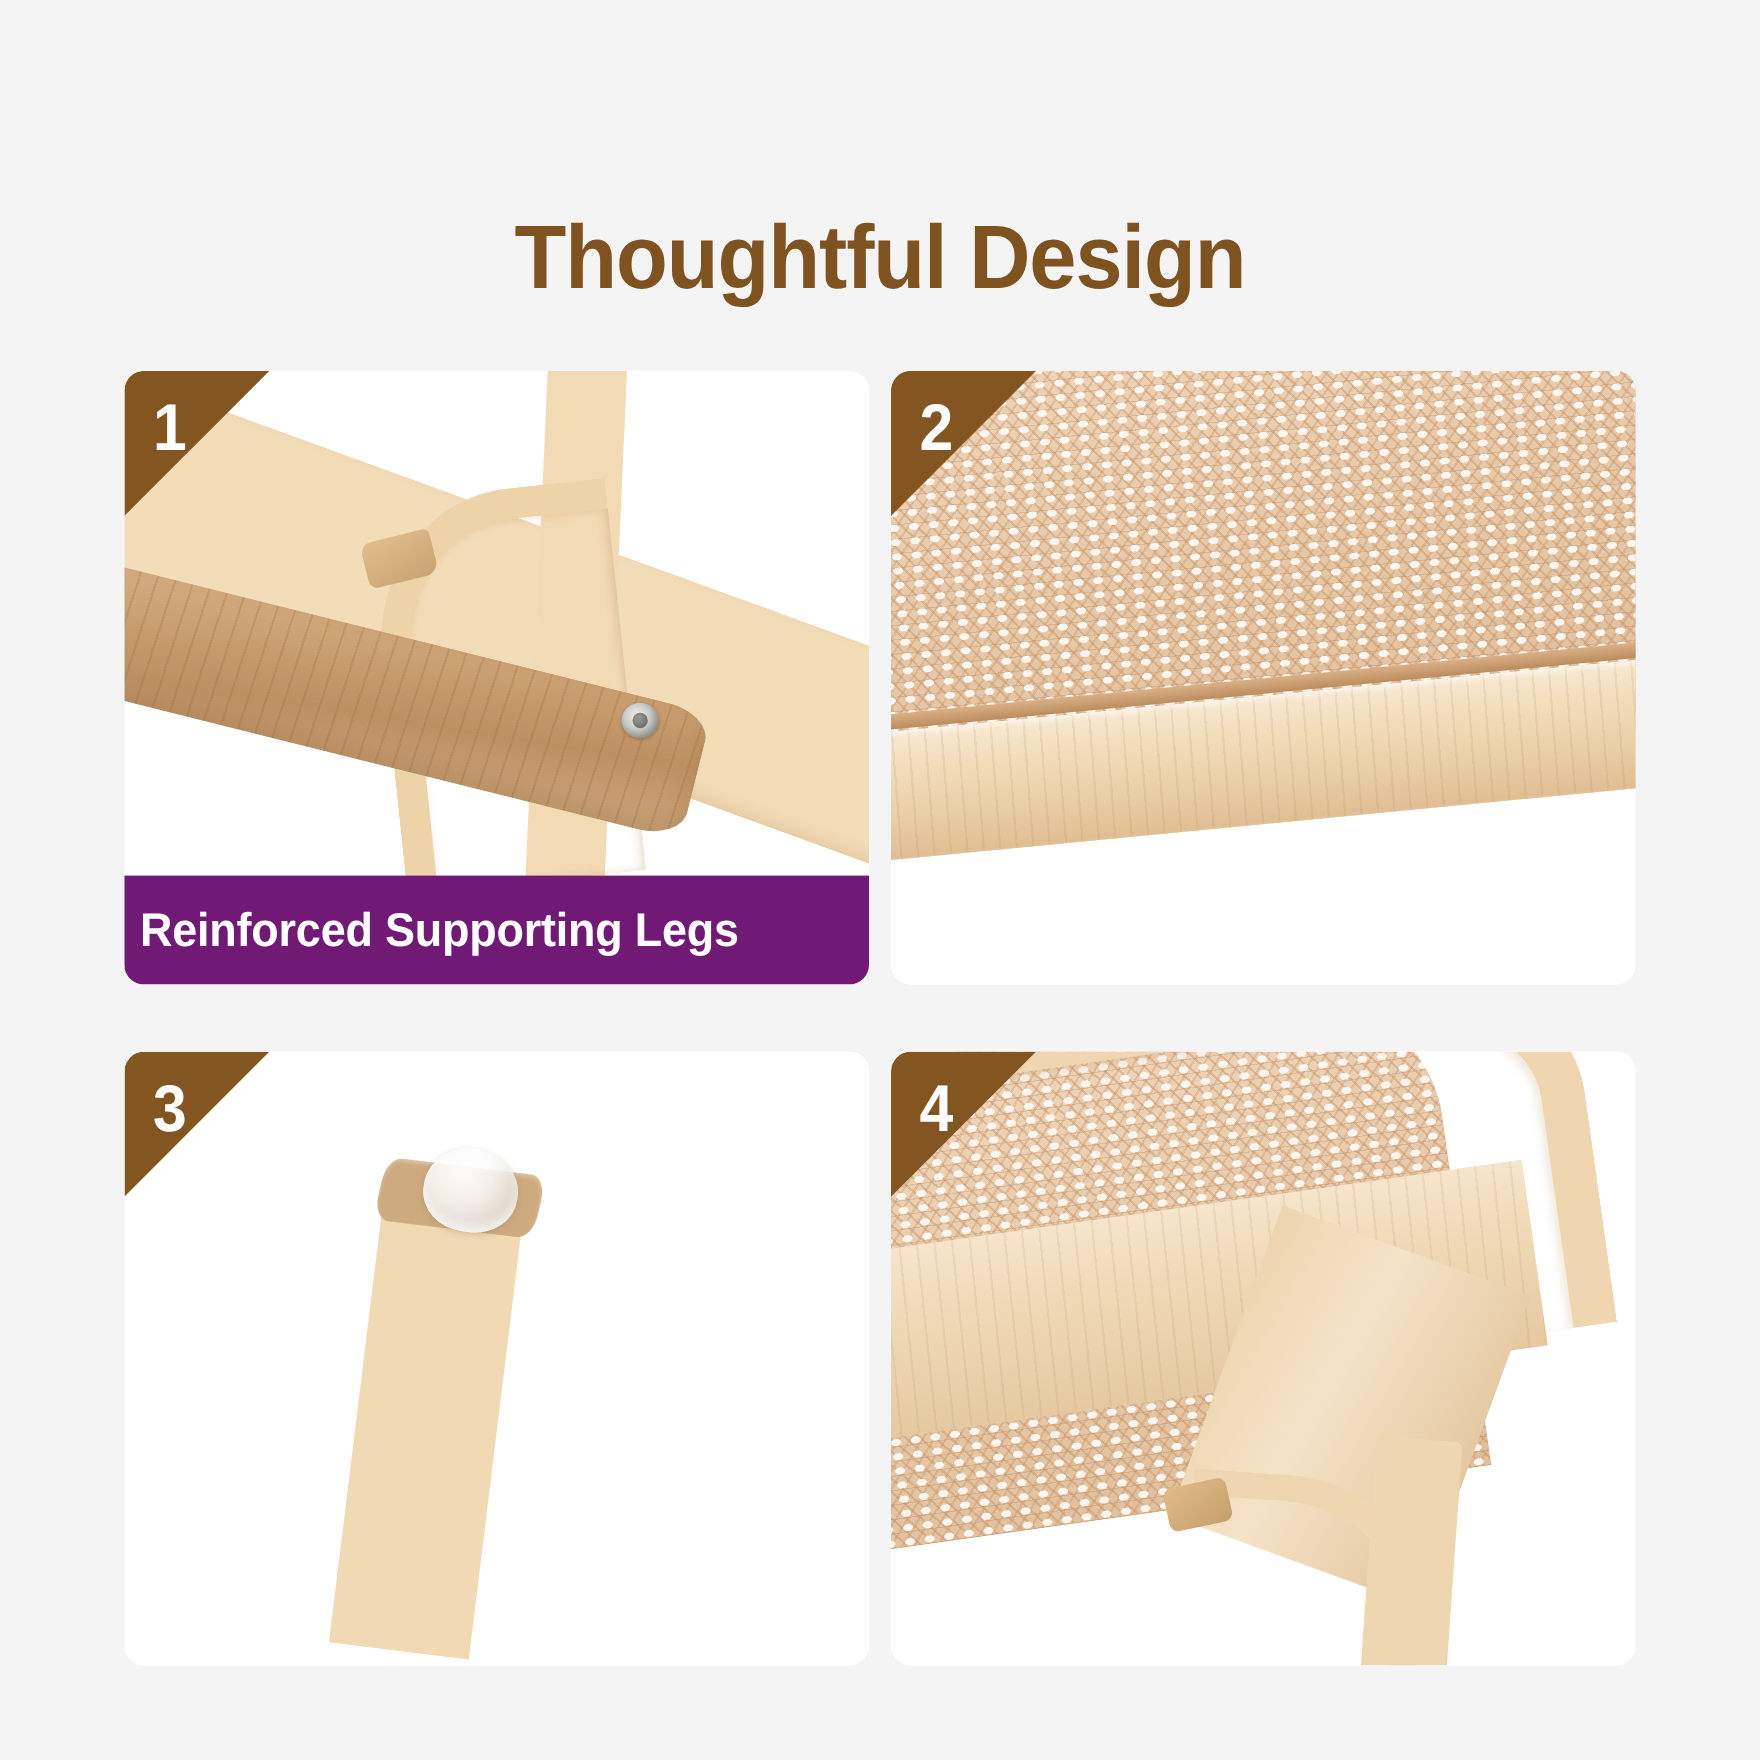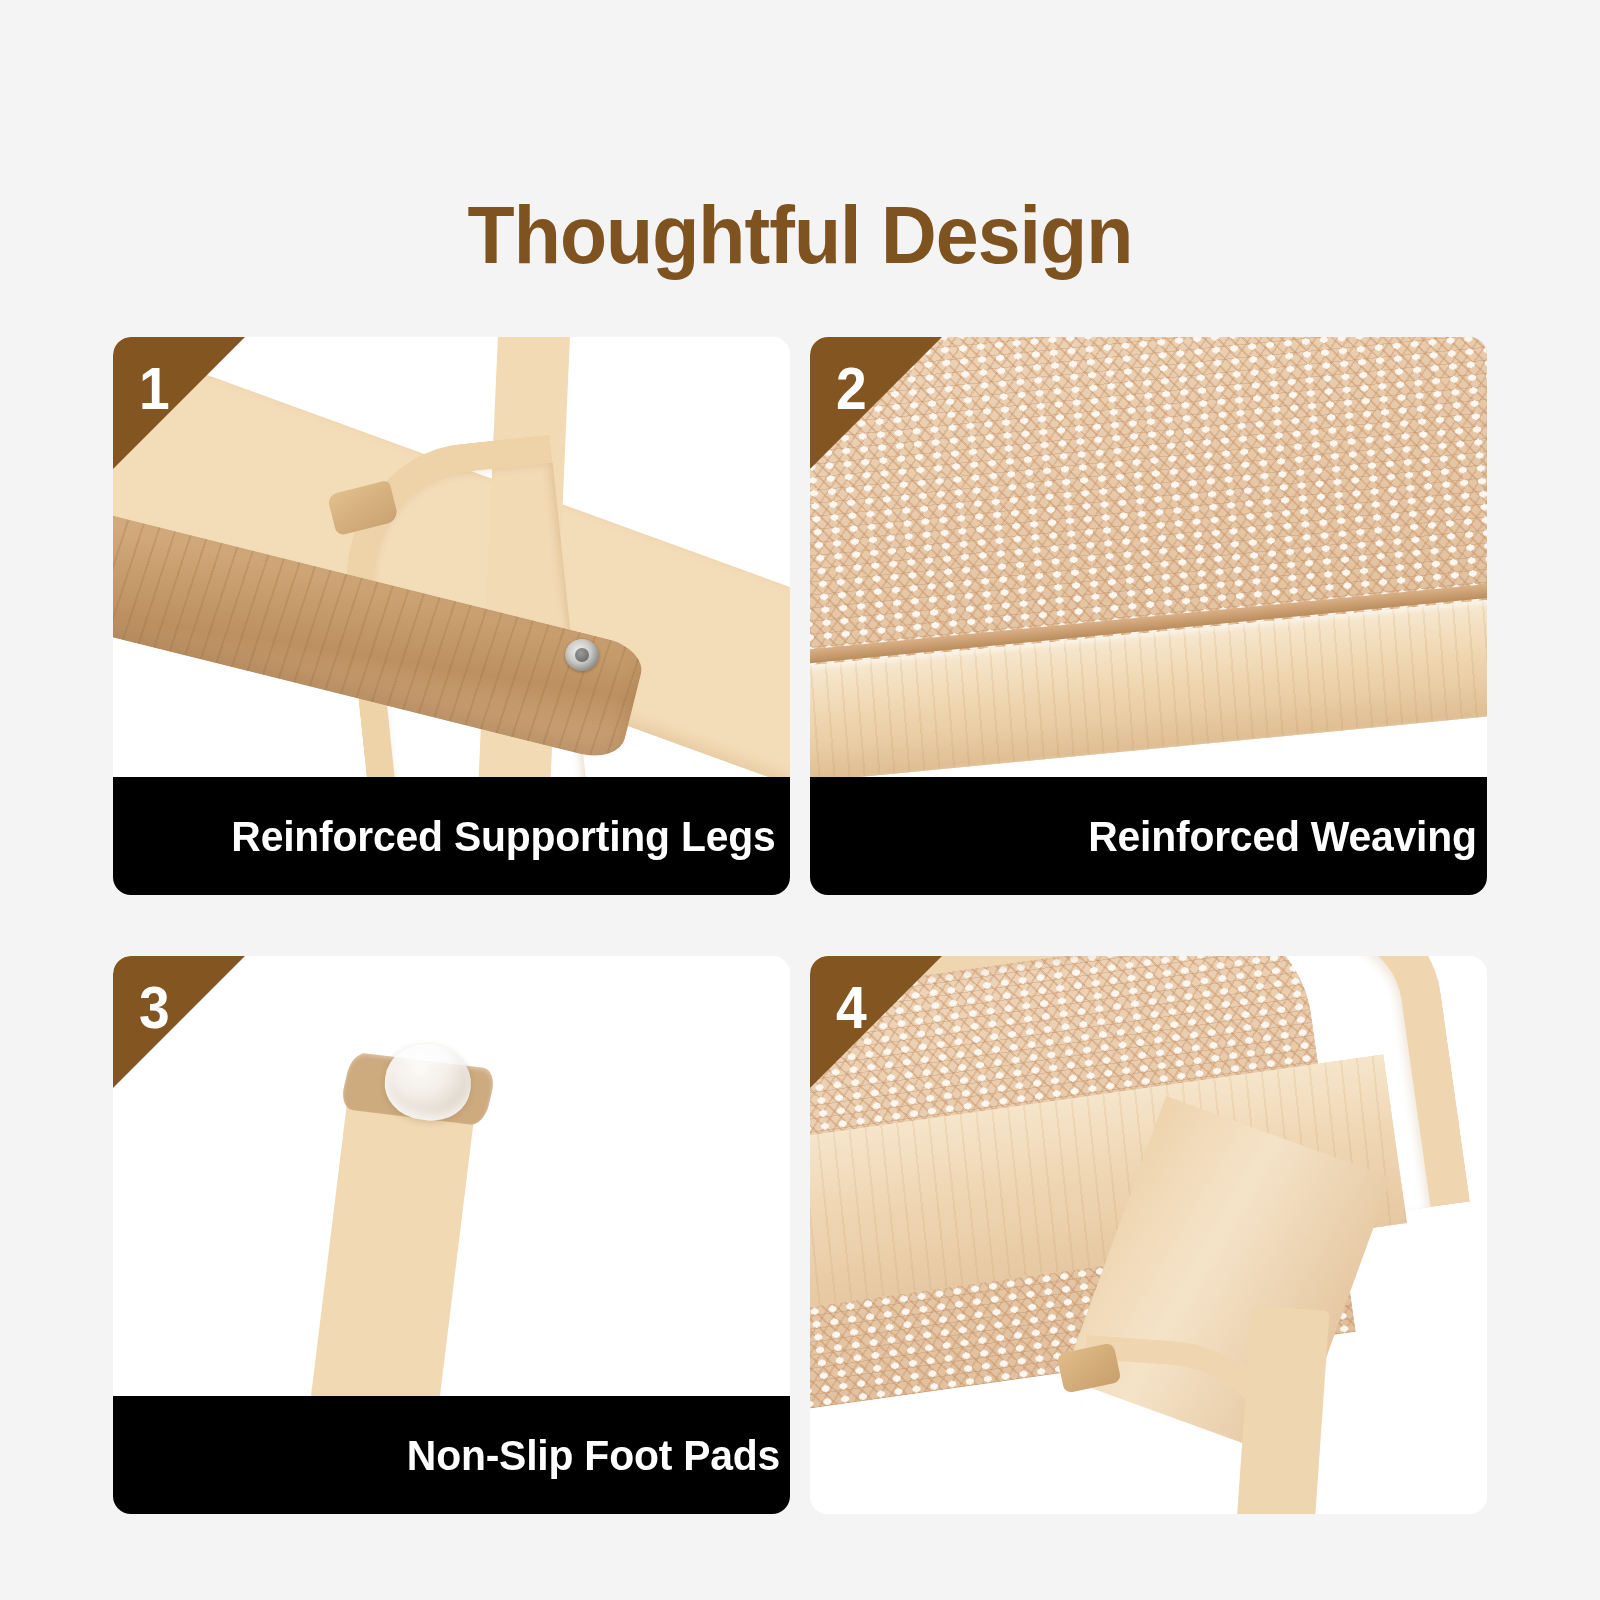--- a/index.html
+++ b/index.html
@@ -101,25 +101,25 @@
     transform: scaleX(0.92);
     transform-origin: left top;
   }
 
   
   .caption {
     position: absolute;
     left: 0;
     right: 0;
     bottom: 0;
-    height: 118px;
-    background: #000000;
+    height: 99px;
+    background: #701a75;
     display: flex;
     align-items: center;
-    justify-content: flex-end;
+    justify-content: flex-start;
     z-index: 5;
   }
   .caption-text {
     color: #ffffff;
     font-size: 43px;
     line-height: 54px;
     font-weight: 700;
     letter-spacing: -0.2px;
     transform: scaleX(0.95);
     white-space: nowrap;
@@ -439,37 +439,31 @@
     <div class="card">
       <div class="photo">
         <div class="p2-weave cane"></div>
         <div class="p2-weave-edge"></div>
         <div class="p2-rail"></div>
       </div>
       <div class="badge">
         <div class="wedge"></div>
         <div class="num">2</div>
       </div>
-      <div class="caption">
-        <span class="caption-text">Reinforced Weaving</span>
-      </div>
     </div>
 
     <div class="card">
       <div class="photo">
         <div class="p3-leg"></div>
         <div class="p3-legtop"></div>
         <div class="p3-pad"></div>
       </div>
       <div class="badge">
         <div class="wedge"></div>
         <div class="num">3</div>
-      </div>
-      <div class="caption">
-        <span class="caption-text">Non-Slip Foot Pads</span>
       </div>
     </div>
 
     <div class="card">
       <div class="photo">
         <div class="p4-weave cane"></div>
         <div class="p4-frame"></div>
         <div class="p4-apron"></div>
         <div class="p4-apron2"></div>
         <div class="p4-brace"></div>

